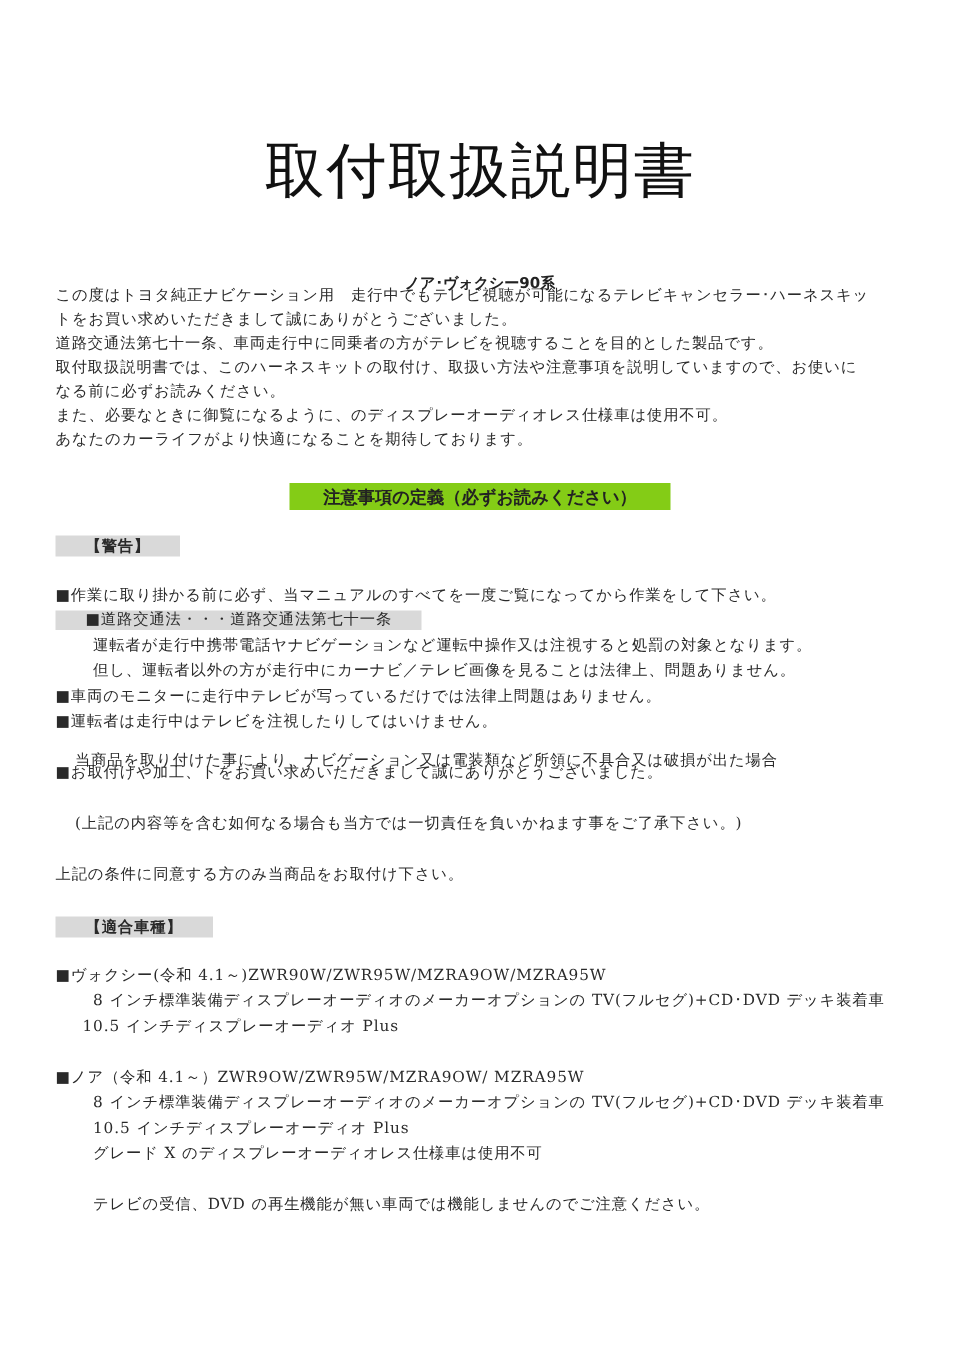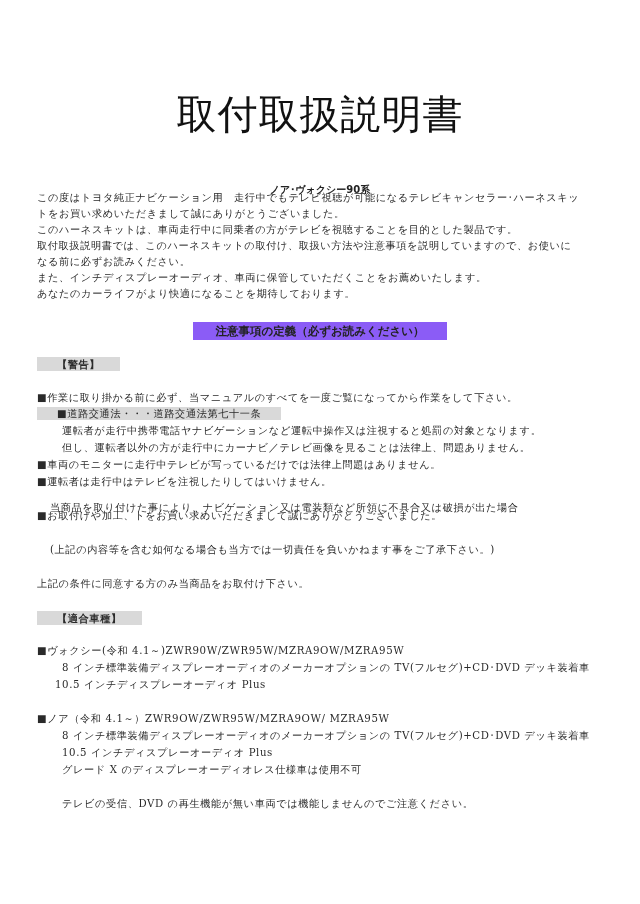--- a/index.html
+++ b/index.html
@@ -26,37 +26,37 @@
       letter-spacing: 0.6px;
     }
     .indent1 { left: 62px; }
     .indent2 { left: 50px; }
     .indent3 { left: 55px; }
     .hl { background: #d9d9d9; padding: 1px 20px; }
     .sec-title {
       position: absolute; left: 0; width: 640px; top: 322px; text-align: center;
       font-size: 11.5px; line-height: 18px; font-weight: bold; color: #222;
     }
-    .sec-title span { background: #8b5cf6; padding: 2px 22px; }
+    .sec-title span { background: #84cc16; padding: 2px 22px; }
     .label { font-weight: bold; }
   </style>
 </head>
 <body>
 
 <div class="page">
 
   <div class="title">取付取扱説明書</div>
   <div class="subtitle">ノア･ヴォクシー90系</div>
 
   <div class="line" style="top:190px">この度はトヨタ純正ナビケーション用　走行中でもテレビ視聴が可能になるテレビキャンセラー･ハーネスキッ</div>
   <div class="line" style="top:206px">トをお買い求めいただきまして誠にありがとうございました。</div>
-  <div class="line" style="top:222px">このハーネスキットは、車両走行中に同乗者の方がテレビを視聴することを目的とした製品です。</div>
+  <div class="line" style="top:222px">道路交通法第七十一条、車両走行中に同乗者の方がテレビを視聴することを目的とした製品です。</div>
   <div class="line" style="top:238px">取付取扱説明書では、このハーネスキットの取付け、取扱い方法や注意事項を説明していますので、お使いに</div>
   <div class="line" style="top:254px">なる前に必ずお読みください。</div>
-  <div class="line" style="top:270px">また、インチディスプレーオーディオ、車両に保管していただくことをお薦めいたします。</div>
+  <div class="line" style="top:270px">また、必要なときに御覧になるように、のディスプレーオーディオレス仕様車は使用不可。</div>
   <div class="line" style="top:286px">あなたのカーライフがより快適になることを期待しております。</div>
 
   <div class="sec-title">
     <span>注意事項の定義（必ずお読みください）</span>
   </div>
 
   <div class="line label" style="top:356px">
     <span class="hl">【警告】</span>
   </div>
 

